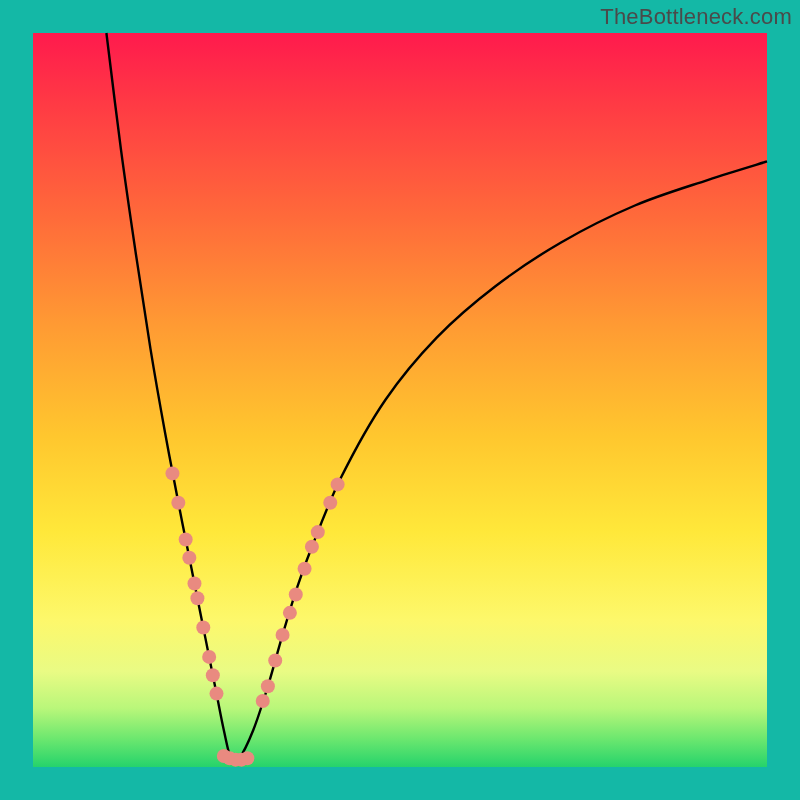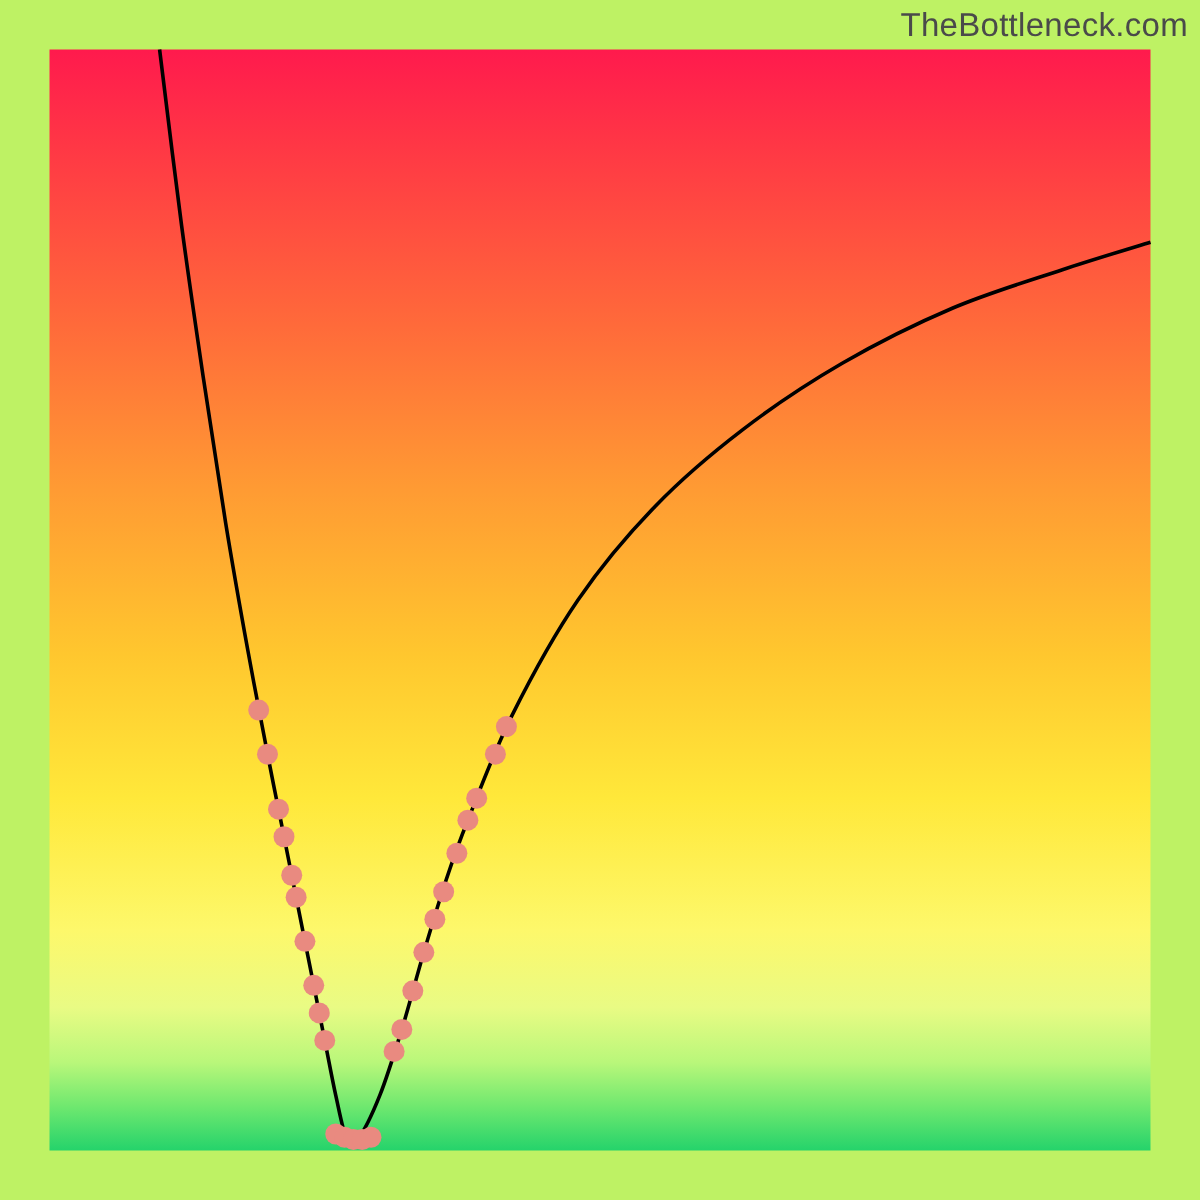--- a/index.html
+++ b/index.html
@@ -8,21 +8,21 @@
     width: 800px;
     height: 800px;
     background: #000;
     overflow: hidden;
     font-family: Arial, Helvetica, sans-serif;
   }
   .frame {
     position: absolute;
     left: 0; top: 0;
     width: 800px; height: 800px;
-    background: #bef264;
+    background: #14b8a6;
   }
   .plot {
     position: absolute;
     left: 33px;
     top: 33px;
     width: 734px;
     height: 734px;
     
     background: linear-gradient(
       to bottom,

